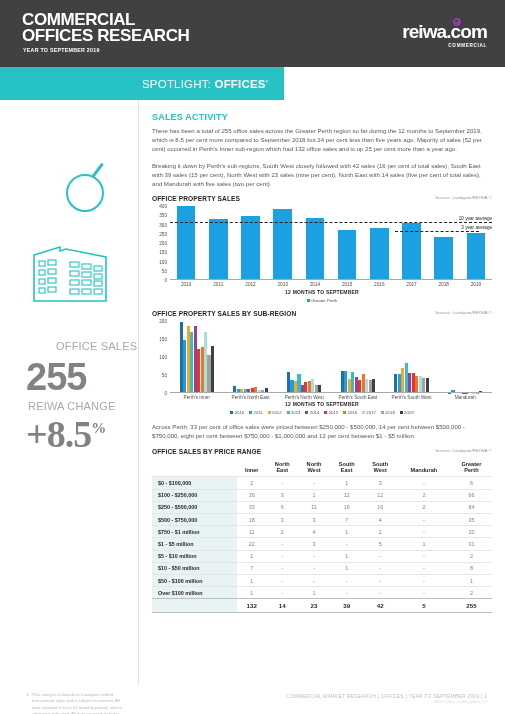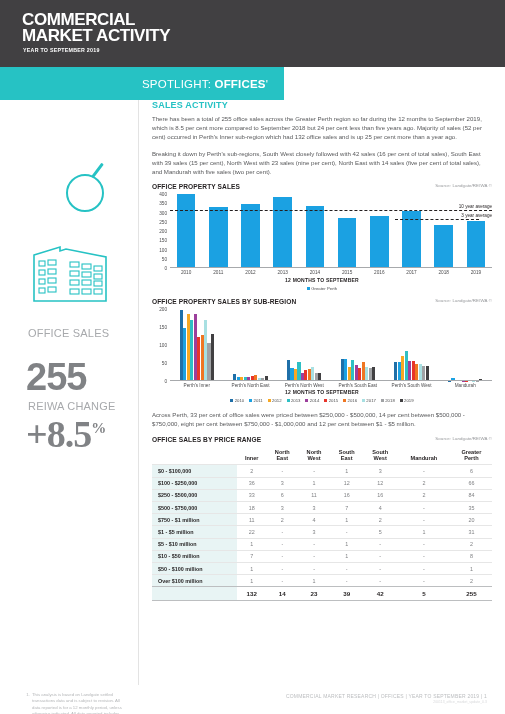--- a/index.html
+++ b/index.html
@@ -38,21 +38,21 @@
 
   .stat-label{position:absolute;left:28px;color:#a7a9ac;font-size:11px;letter-spacing:0.2px;}
   .stat-value{position:absolute;left:26px;color:#808285;font-size:38px;font-weight:bold;letter-spacing:-1px;}
   .stat-pct{font-size:15px;vertical-align:super;font-weight:bold;}
 
   .footnotes{position:absolute;left:24px;top:592px;width:105px;color:#b4b6b8;font-size:4.3px;line-height:6.4px;}
   .footnotes li{margin-bottom:5px;padding-left:1px;}
   .footnotes ol{margin:0;padding-left:7px;}
 
   
-  .right{position:absolute;left:152px;top:100px;width:340px;}
+  .right{position:absolute;left:152px;top:112px;width:340px;}
   .sec-title{color:#26c2c4;font-size:9px;font-weight:bold;letter-spacing:0.2px;margin-bottom:4px;}
   .para{color:#58595b;font-size:6.1px;line-height:9.2px;margin-bottom:7px;text-align:left;}
 
   .chart-title{color:#231f20;font-size:6.6px;font-weight:bold;letter-spacing:0.1px;}
   .src{color:#939598;font-size:4.4px;float:right;font-weight:normal;}
 
   .plot{position:relative;margin-top:4px;}
   .yaxis{position:absolute;left:0;top:0;width:17px;height:100%;}
   .ytick{position:absolute;right:2px;font-size:4.7px;color:#4d4d4f;transform:translateY(-50%);}
   .plotarea{position:absolute;left:18px;right:0;top:0;bottom:0;}
@@ -82,23 +82,30 @@
   .footer{position:absolute;left:0;bottom:10px;width:505px;text-align:right;padding-right:18px;box-sizing:border-box;}
   .f-line{color:#bcbec0;font-size:5px;letter-spacing:0.2px;}
   .f-code{color:#d6d7d9;font-size:3.3px;letter-spacing:0.1px;margin-top:1px;}
 </style>
 </head>
 <body>
 
 <div class="header">
   <div class="h-title">
     <div>COMMERCIAL</div>
-    <div>MARKET ACTIVITY</div>
+    <div>OFFICES RESEARCH</div>
   </div>
   <div class="h-sub">YEAR TO SEPTEMBER 2019</div>
+  <div class="logo">
+    <div class="logo-main">
+      <span>reiwa.com</span>
+      <span class="logo-pin"></span>
+    </div>
+    <div class="logo-sub">COMMERCIAL</div>
+  </div>
 </div>
 
 <div class="spot-band"></div>
 <div class="spot-text">
   <span>SPOTLIGHT: </span><b>OFFICES</b><span>'</span>
 </div>
 
 <div class="divider"></div>
 <div class="leftcol">
 
@@ -128,21 +135,21 @@
         <rect x="40" y="45" width="9" height="5"></rect>
           <rect x="52" y="45" width="9" height="5"></rect>
           <rect x="64" y="46" width="8" height="5"></rect>
         <rect x="40" y="54" width="9" height="5"></rect>
           <rect x="52" y="54" width="9" height="5"></rect>
           <rect x="64" y="54" width="8" height="5"></rect>
       </g>
     </svg>
   </div>
 
-  <div class="stat-label" style="top:227px;">OFFICE SALES</div>
+  <div class="stat-label" style="top:240px;margin-left:28px;">OFFICE SALES</div>
   <div class="stat-value" style="top:256px;">255</div>
 
   <div class="stat-label" style="top:300px;">REIWA CHANGE</div>
   <div class="stat-value" style="top:312px;font-family:Liberation Serif, serif;">
     <span>+8.5</span><span class="stat-pct">%</span>
   </div>
 
   <div class="footnotes">
     <ol id="footnote-list">
         <li>This analysis is based on Landgate settled transactions data and is subject to revision. All data reported is for a 12 monthly period, unless otherwise indicated. All data reported includes transactions with a land type of strata, freehold or survey strata unless otherwise indicated.</li>

